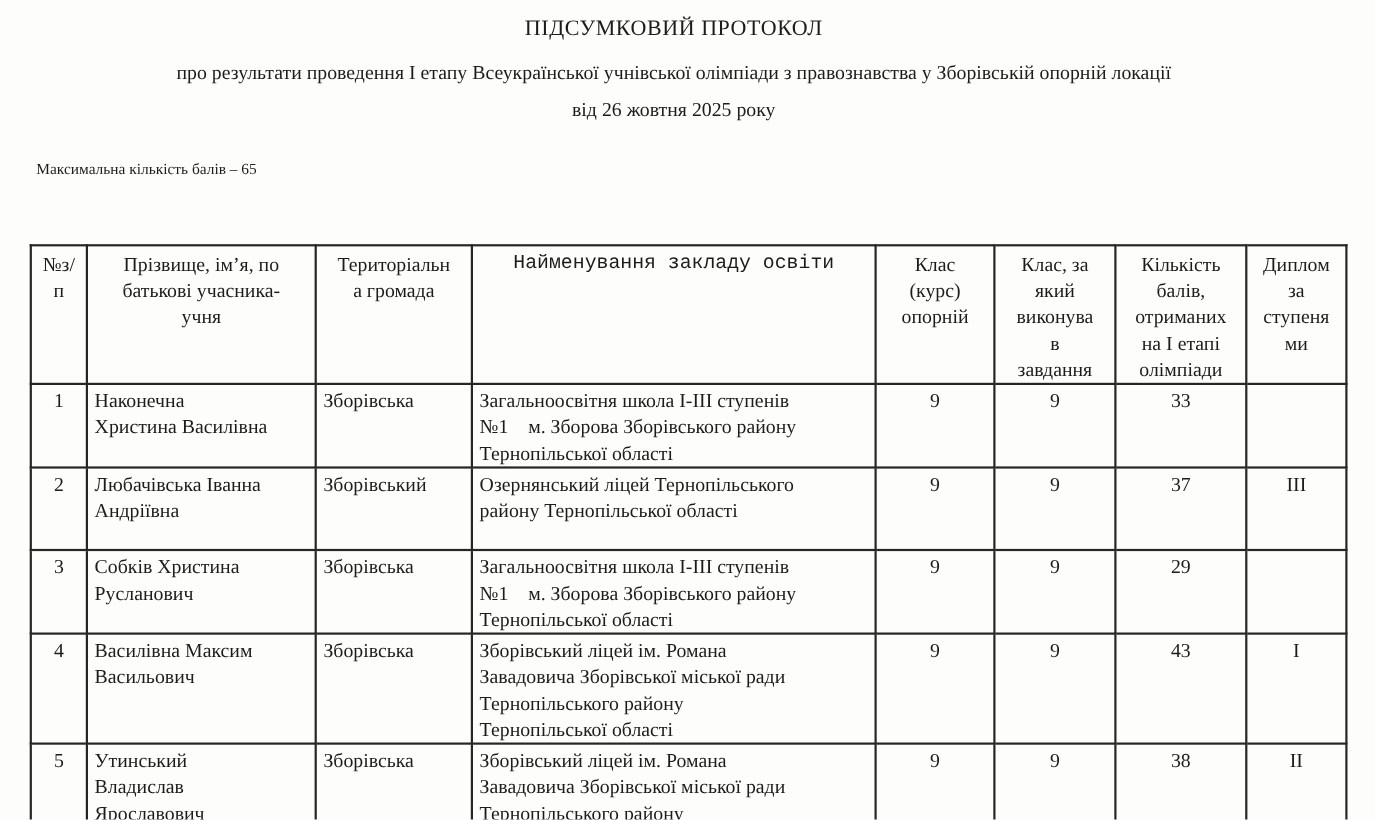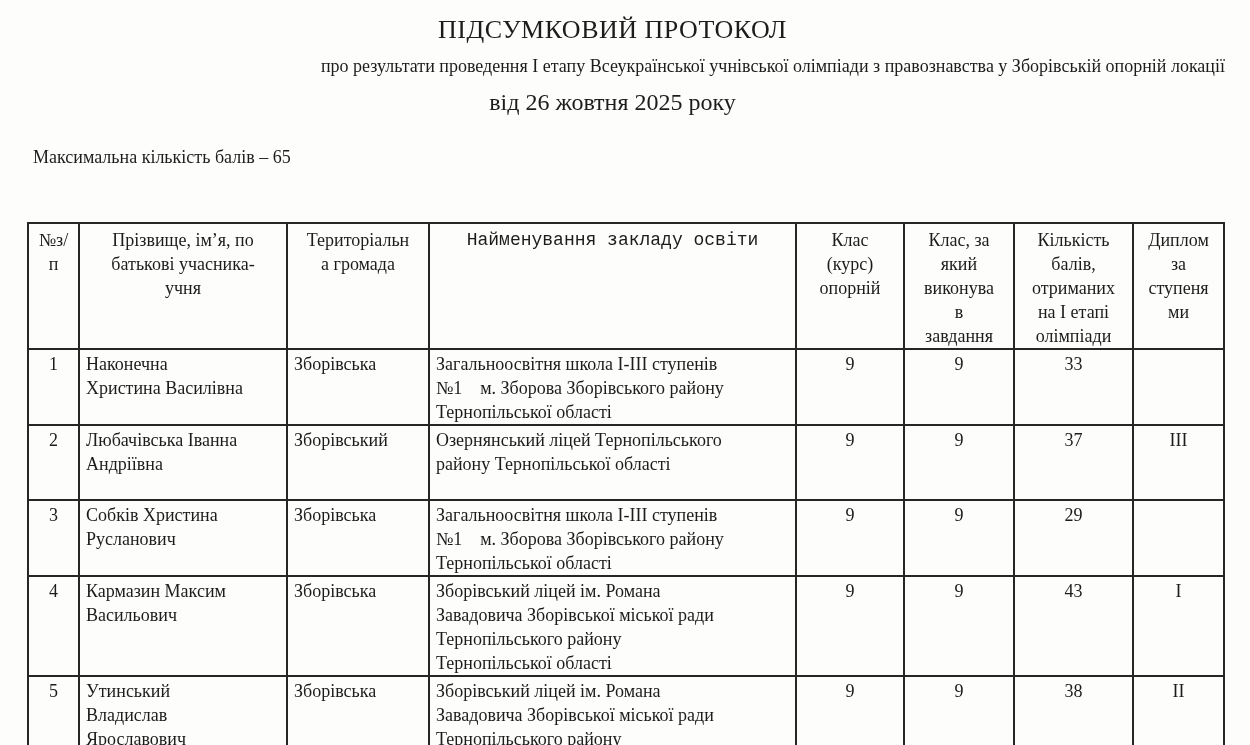--- a/index.html
+++ b/index.html
@@ -14,46 +14,46 @@
     background: #fdfdfc;
     color: #1c1c1a;
     font-family: "Liberation Serif", "DejaVu Serif", serif;
   }
   .doc-title {
     position: absolute;
     top: 15px;
     left: 0;
     width: 1225px;
     text-align: center;
-    font-size: 26px;
+    font-size: 20px;
     letter-spacing: 0.5px;
     white-space: pre-wrap;
   }
   .doc-subtitle {
     position: absolute;
     top: 56px;
     left: 0;
     width: 1225px;
-    text-align: right;
+    text-align: center;
     font-size: 18px;
     white-space: pre-wrap;
   }
   .doc-date {
     position: absolute;
     top: 89px;
     left: 0;
     width: 1225px;
     text-align: center;
-    font-size: 24px;
+    font-size: 18px;
   }
   .doc-maxscore {
     position: absolute;
     top: 147px;
     left: 33px;
-    font-size: 18px;
+    font-size: 14px;
   }
   table.results {
     position: absolute;
     top: 222px;
     left: 27px;
     width: 1196px;
     border-collapse: collapse;
     table-layout: fixed;
     font-size: 18px;
     line-height: 24px;
@@ -170,21 +170,21 @@
 №1    м. Зборова Зборівського району
 Тернопільської області</td>
       <td class="c-class">9</td>
       <td class="c-class">9</td>
       <td class="c-score">29</td>
       <td class="c-diploma"></td>
     </tr>
 
     <tr class="r-lg">
       <td class="c-num">4</td>
-      <td>Кармазин Максим
+      <td>Василівна Максим
 Васильович</td>
       <td>Зборівська</td>
       <td>Зборівський ліцей ім. Романа
 Завадовича Зборівської міської ради
 Тернопільського району
 Тернопільської області</td>
       <td class="c-class">9</td>
       <td class="c-class">9</td>
       <td class="c-score">43</td>
       <td class="c-diploma">I</td>

